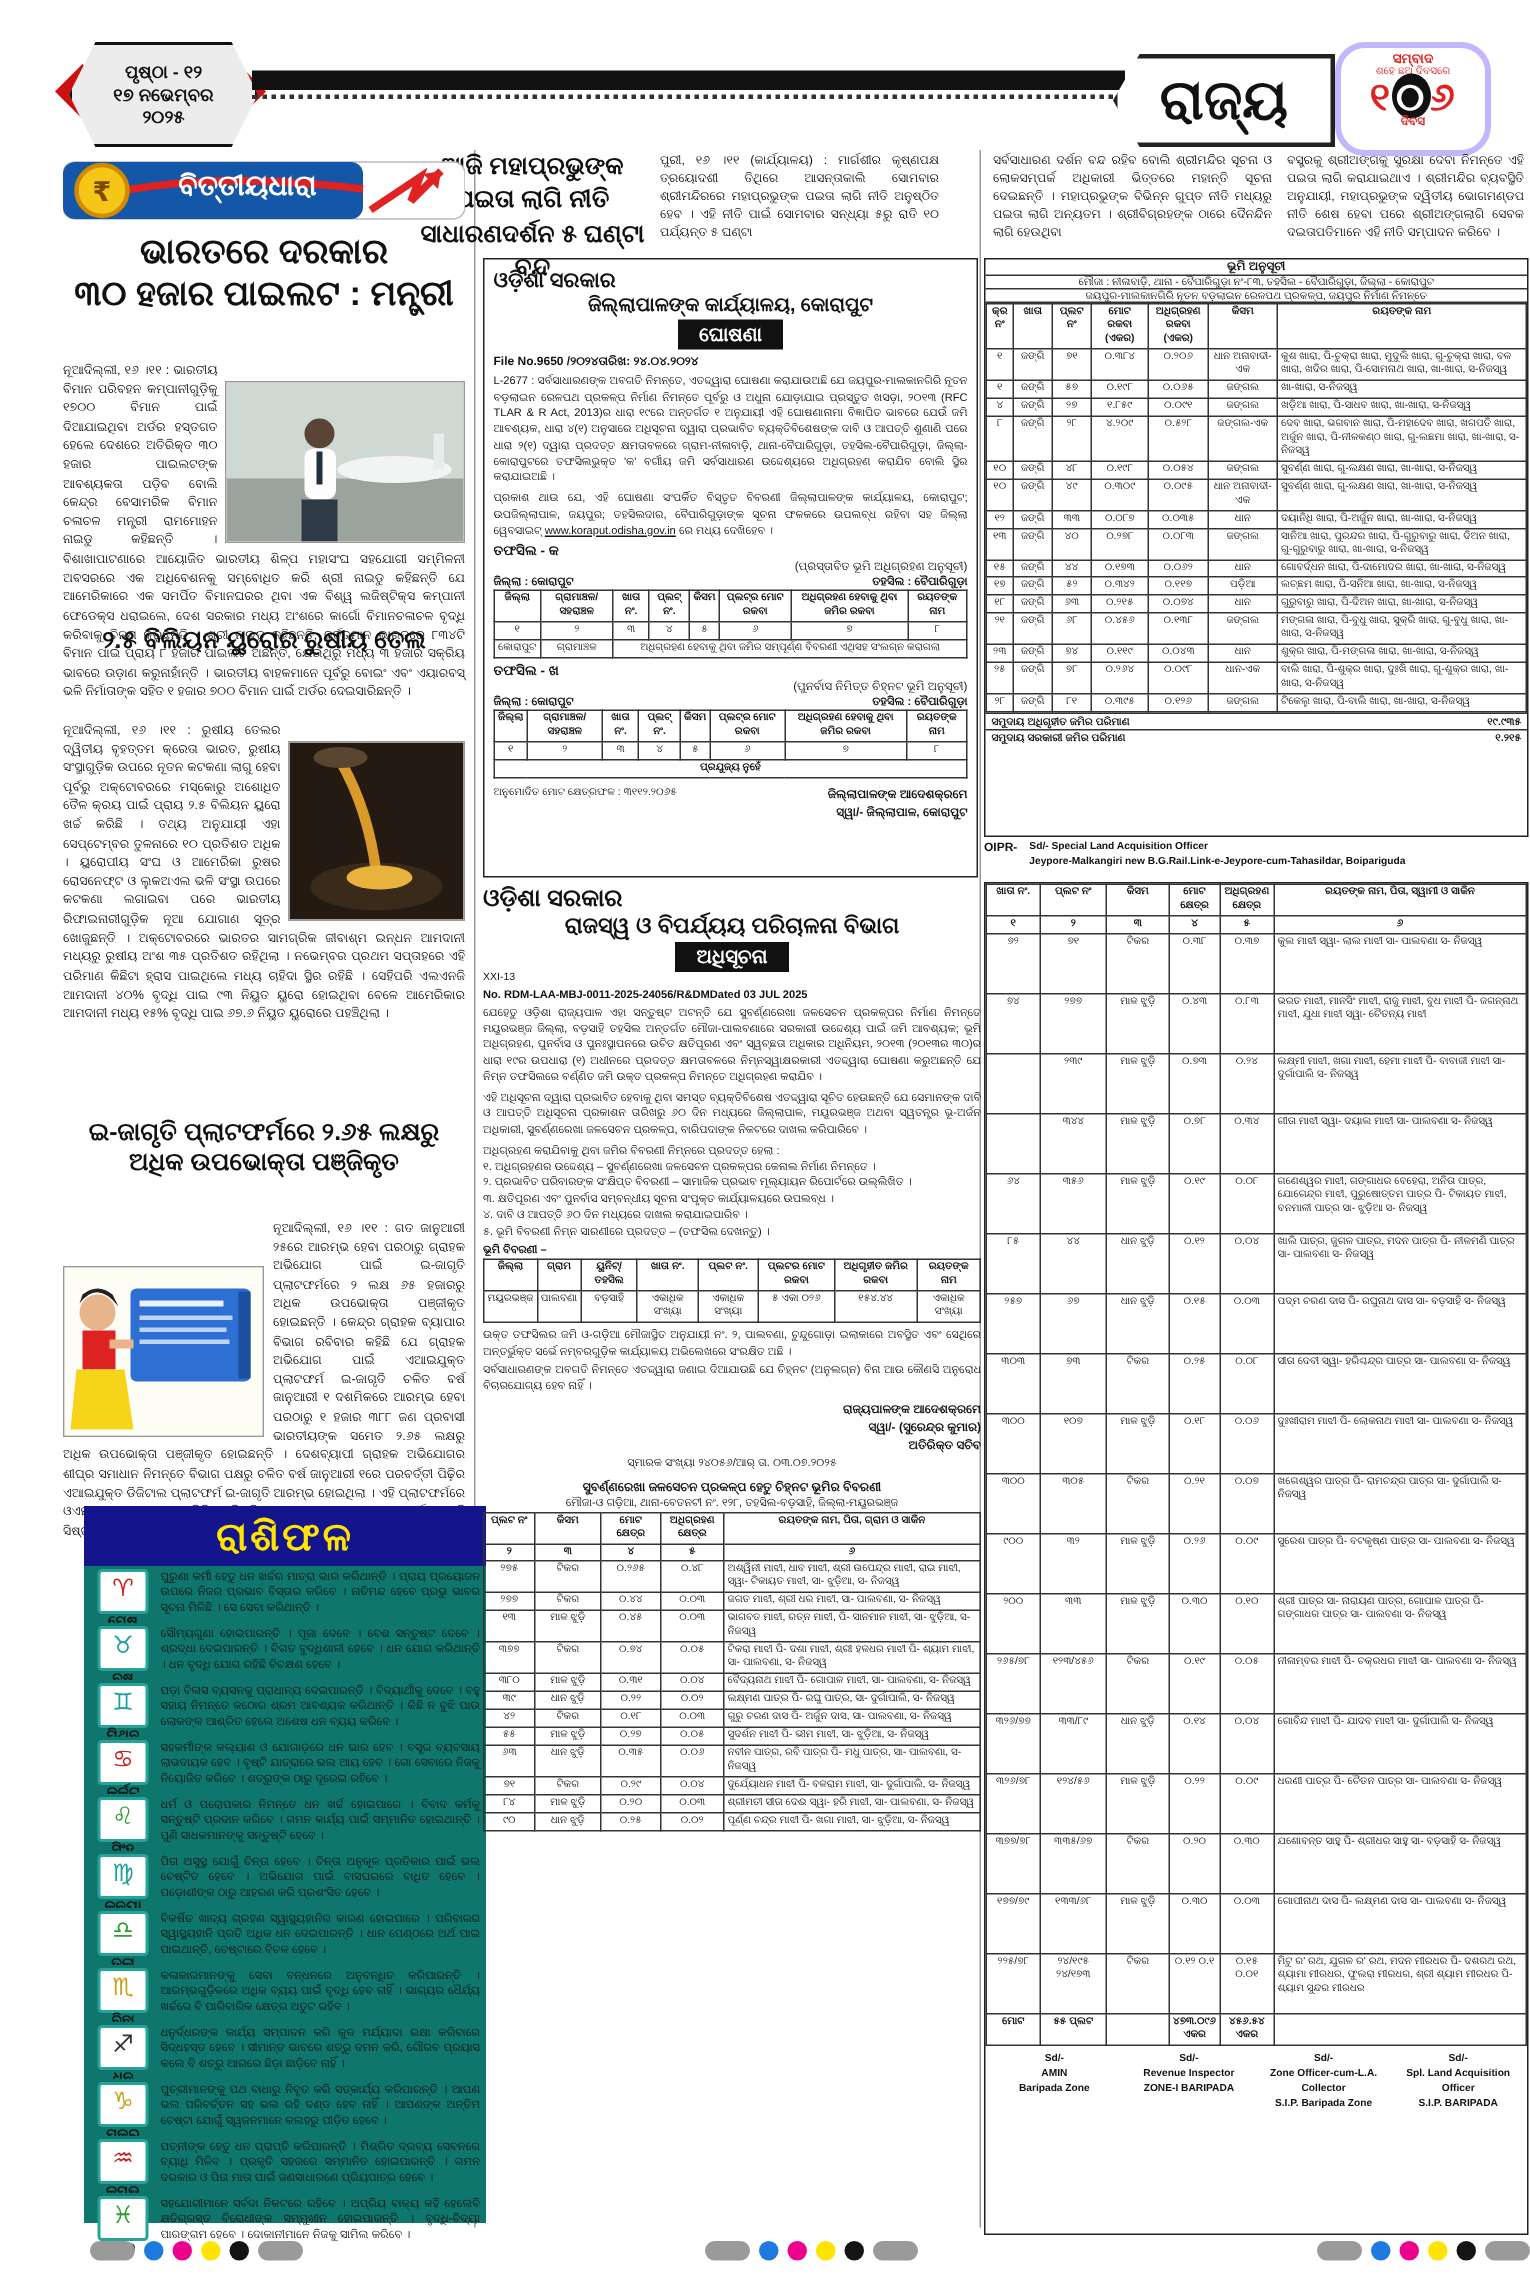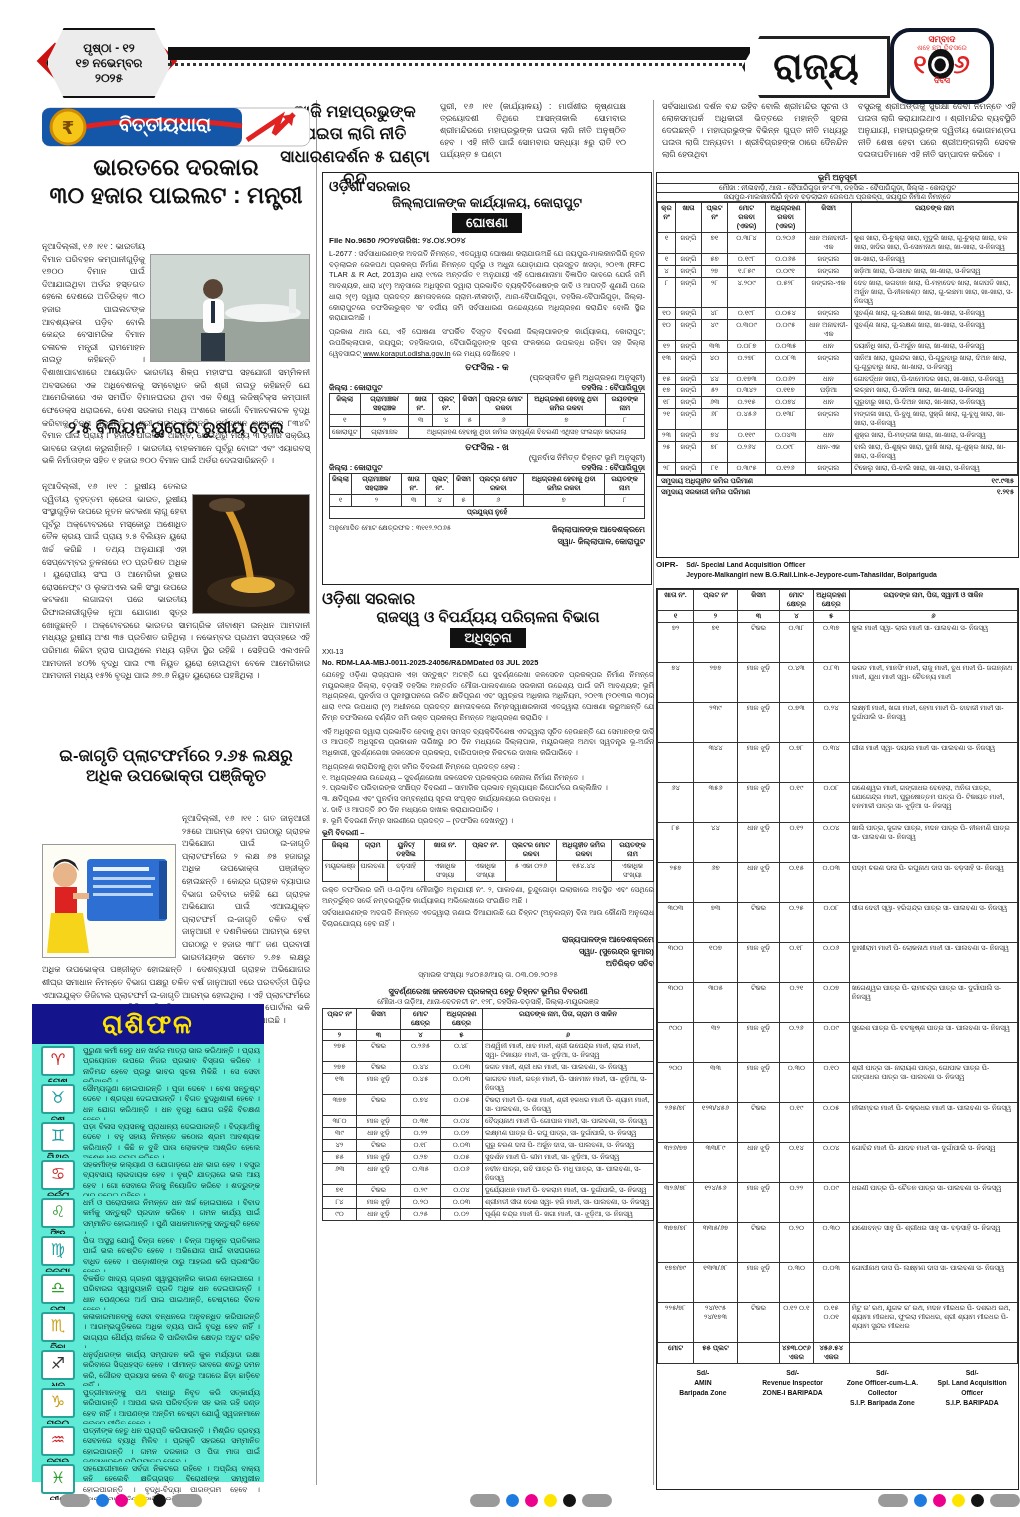--- a/index.html
+++ b/index.html
@@ -13,61 +13,61 @@
   #hdr-badge{left:46px;top:28px;width:122px;height:66px;background:#ececec;
      clip-path:polygon(14% 0,86% 0,100% 50%,86% 100%,14% 100%,0 50%);
      border:2px solid #111;display:flex;flex-direction:column;justify-content:center;
      text-align:center;font-size:12px;font-weight:bold;line-height:1.25;}
   .red-diam{position:absolute;width:26px;height:26px;background:#cc1111;transform:rotate(45deg);}
   #hdr-bar{left:168px;top:47px;width:582px;height:13px;background:#111;}
   #hdr-dots{left:168px;top:63px;width:582px;height:0;border-top:3px dotted #333;}
   #masthead{left:742px;top:36px;width:142px;height:56px;background:#fff;border:3px solid #222;
      clip-path:polygon(12% 0,100% 0,100% 100%,12% 100%,0 50%);
      display:flex;align-items:center;justify-content:center;font-size:37px;font-weight:bold;}
-  #anniv{left:890px;top:28px;width:96px;height:68px;border:4px solid #0f172a;border-radius:20px;
+  #anniv{left:890px;top:28px;width:96px;height:68px;border:4px solid #c4b5fd;border-radius:20px;
      background:#fff;text-align:center;line-height:1;}
   #anniv .t1{font-size:9px;color:#e02222;font-weight:bold;margin-top:3px;}
   #anniv .t2{font-size:7px;color:#e02222;}
   #anniv .num{font-size:26px;font-weight:bold;color:#e02222;letter-spacing:1px;}
   #anniv .num .mid{background:#111;color:#fff;border-radius:50%;padding:0 3px;}
   #anniv .t3{font-size:8px;color:#e02222;font-weight:bold;}
   
   .vline{width:1px;background:#999;}
   
   #strip-headline{left:276px;top:100px;width:158px;height:70px;font-size:16.5px;font-weight:bold;
      text-align:center;line-height:1.35;}
   .strip-col{top:100px;width:186px;height:70px;font-size:8.3px;line-height:1.45;}
   
   #fin-banner{left:42px;top:104px;width:268px;height:46px;}
   .lh1{left:42px;width:268px;text-align:center;font-weight:bold;line-height:1.2;}
   .lbody{left:42px;width:268px;font-size:8.4px;line-height:1.5;}
   .ph{border:1px solid #999;}
   
-  #rashi{left:32px;top:1004px;width:232px;height:478px;background:#5eead4;}
+  #rashi{left:56px;top:1004px;width:268px;height:478px;background:#0f766e;}
   #rashi-hd{height:40px;background:#14148c;color:#ffe400;font-size:26px;font-weight:bold;
      display:flex;align-items:center;justify-content:center;letter-spacing:2px;}
   .rrow{display:flex;padding:2px 4px 1px 4px;height:35px;overflow:hidden;}
   .ricon{width:44px;flex:none;text-align:center;}
   .ricon .ibox{width:30px;height:26px;margin:0 auto;background:#fff;border:2px solid #27a39a;
      border-radius:3px;font-size:16px;line-height:24px;}
   .ricon .rname{font-size:10px;font-weight:bold;font-family:Liberation Serif, serif;}
   .rtext{flex:1;font-size:7.6px;line-height:1.35;text-align:justify;padding-left:3px;}
   
   .gov-title1{font-size:14px;font-weight:bold;text-align:left;}
   .gov-title2{font-size:13px;font-weight:bold;text-align:center;}
   .blk-badge{display:inline-block;background:#111;color:#fff;font-size:13px;font-weight:bold;
      padding:2px 14px;margin-top:2px;}
   .tiny{font-size:7.4px;line-height:1.45;}
   .reference{display:flex;font-size:8px;font-weight:bold;margin:3px 0;}
   table{border-collapse:collapse;width:100%;}
   .gt td,.gt th{border:1px solid #333;font-size:6.9px;padding:1px 2px;vertical-align:top;line-height:1.3;}
   .gt th{font-weight:bold;text-align:center;}
   .gt td{text-align:center;}
   .gt td.nm{text-align:left;}
-  .sched-cap{font-size:9px;font-weight:bold;text-align:center;margin-top:3px;}
+  .sched-cap{font-size:9px;font-weight:bold;text-align:left;margin-top:3px;}
   .sched-sub{font-size:7.8px;text-align:right;}
   .lr{display:flex;justify-content:space-between;font-size:7.6px;font-weight:bold;}
   .sig-r{text-align:right;font-size:8px;font-weight:bold;line-height:1.5;}
   #notice1{left:322px;top:172px;width:330px;height:413px;border:1.5px solid #222;padding:5px 6px;box-sizing:border-box;}
   #notice2{left:322px;top:590px;width:332px;height:900px;box-sizing:border-box;}
   #tblA{left:656px;top:172px;width:363px;height:386px;border:1.5px solid #222;box-sizing:border-box;}
   #tblA-cap{left:656px;top:560px;width:363px;height:26px;}
   #tblD{left:656px;top:588px;width:363px;height:902px;border:1.5px solid #222;box-sizing:border-box;}
   .sum-line{display:flex;justify-content:space-between;font-size:7px;font-weight:bold;
      border-top:1px solid #333;padding:1px 4px;}

